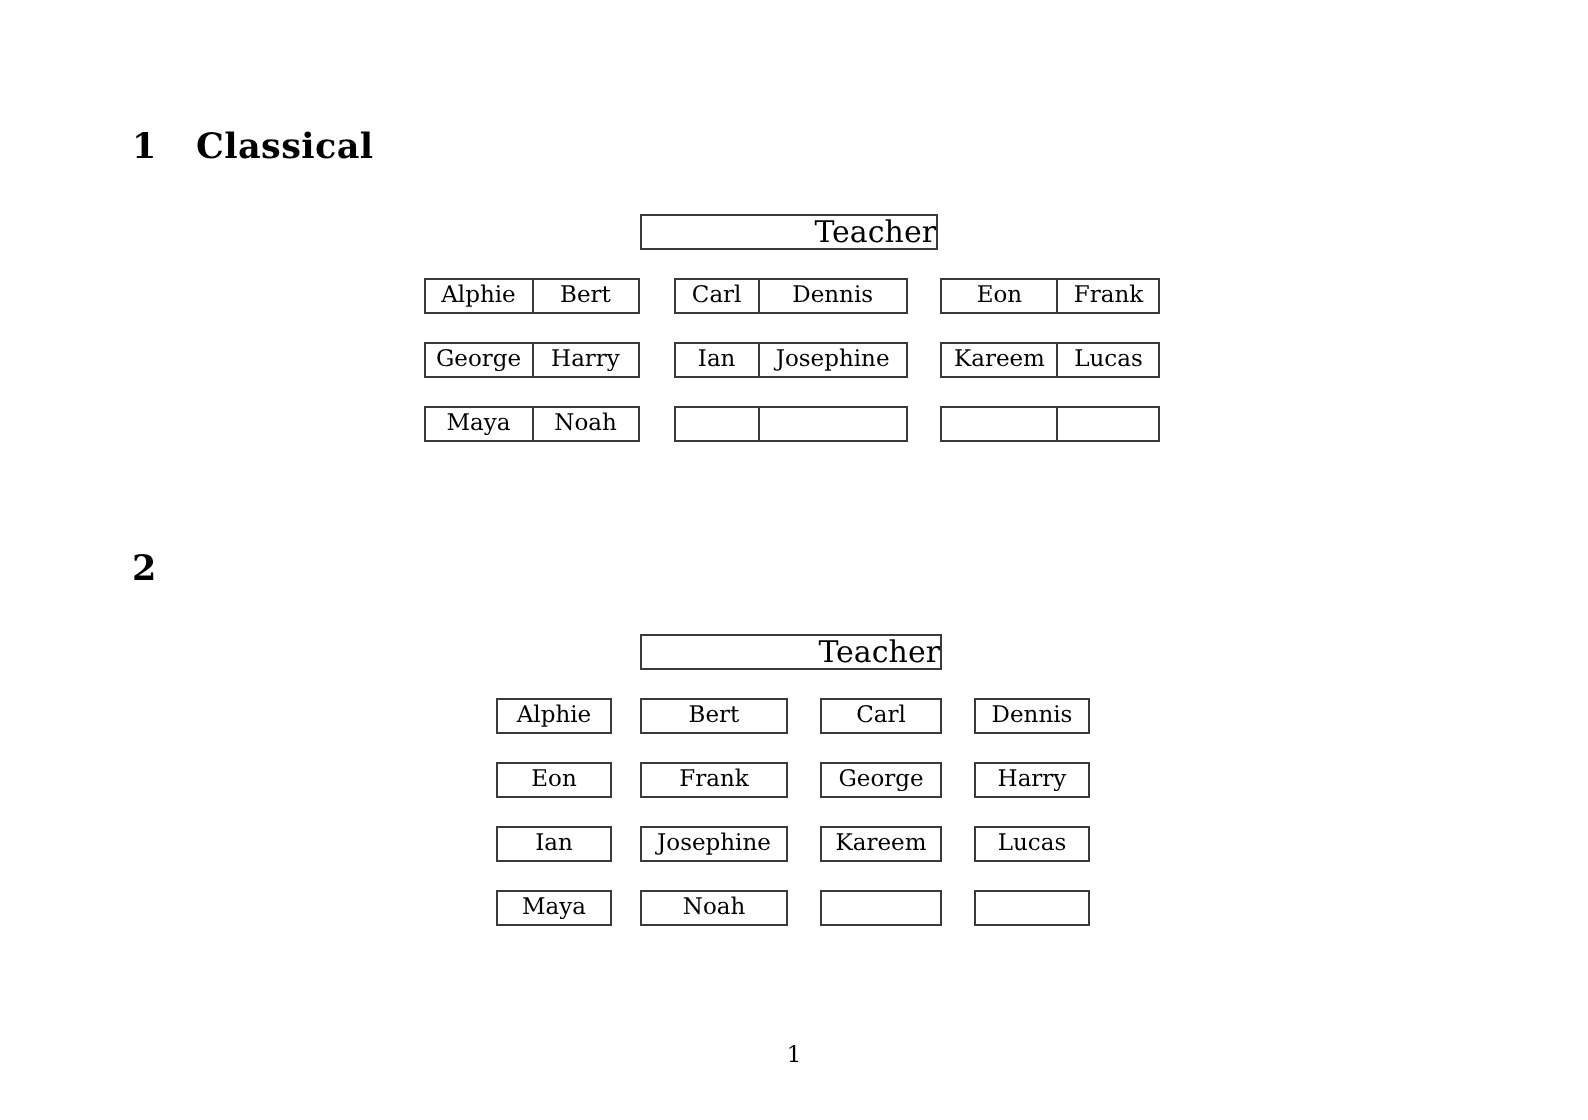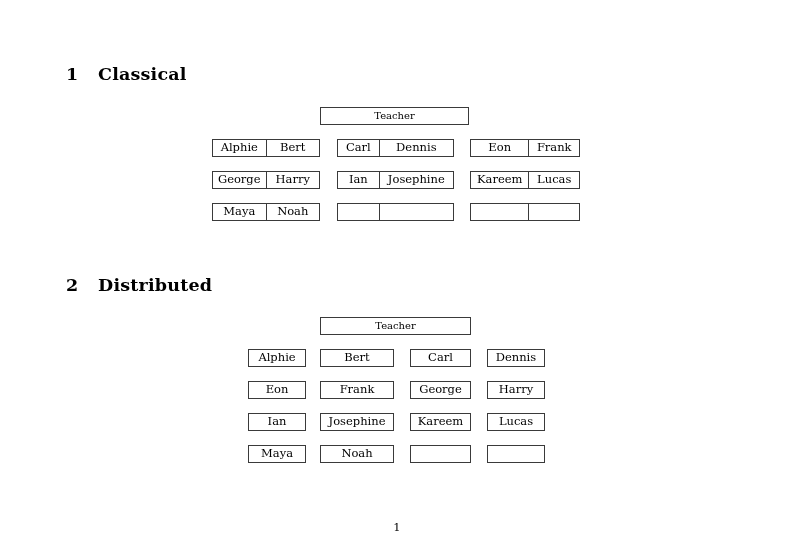--- a/index.html
+++ b/index.html
@@ -52,21 +52,22 @@
     align-items: center;
     justify-content: center;
     font-size: 11.5px;
     line-height: 1;
     height: 18px;
     white-space: nowrap;
   }
 
   
   .teacher-box {
-    font-size: 10px;
+    font-size: 15px;
+    justify-content: flex-end;
   }
 
   
   .group {
     position: absolute;
     box-sizing: border-box;
     border: 1px solid #3a3a3a;
     background: #ffffff;
     display: flex;
     height: 18px;
@@ -143,21 +144,20 @@
     <div class="cell" style="width:58px;">Kareem</div>
     <div class="cell" style="width:51px;">Lucas</div>
   </div>
   <div class="group" style="left:470px; top:203px; width:110px;">
     <div class="cell" style="width:58px;"></div>
     <div class="cell" style="width:51px;"></div>
   </div>
 
   <div class="section-heading" id="heading-distributed">
     <span class="sec-num">2</span>
-    <span class="sec-title">Distributed</span>
   </div>
 
   <div class="lbox teacher-box" style="left:320px; top:317px; width:151px;">
     <span>Teacher</span>
   </div>
 
   <div class="lbox" style="left:248px; top:349px; width:58px;">Alphie</div>
   <div class="lbox" style="left:320px; top:349px; width:74px;">Bert</div>
   <div class="lbox" style="left:410px; top:349px; width:61px;">Carl</div>
   <div class="lbox" style="left:487px; top:349px; width:58px;">Dennis</div>

